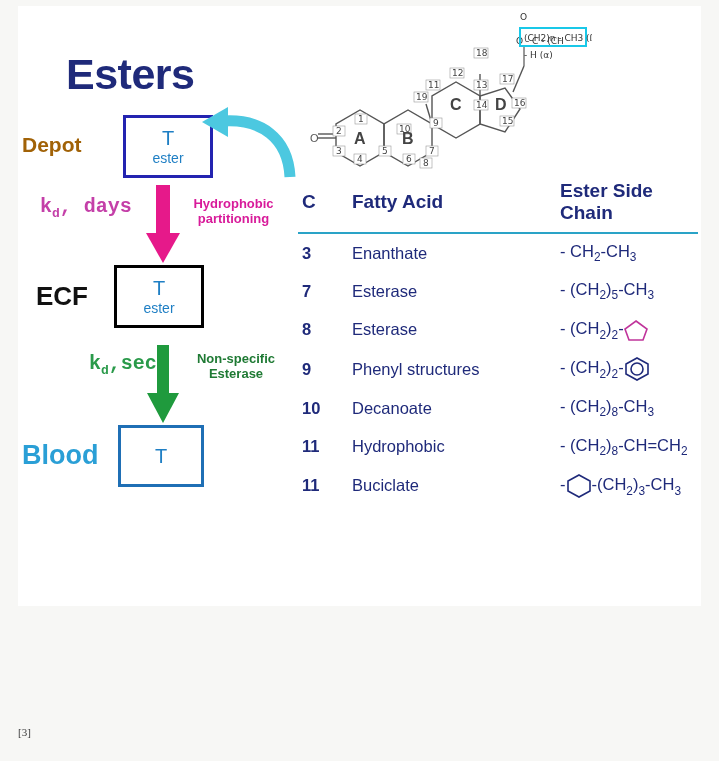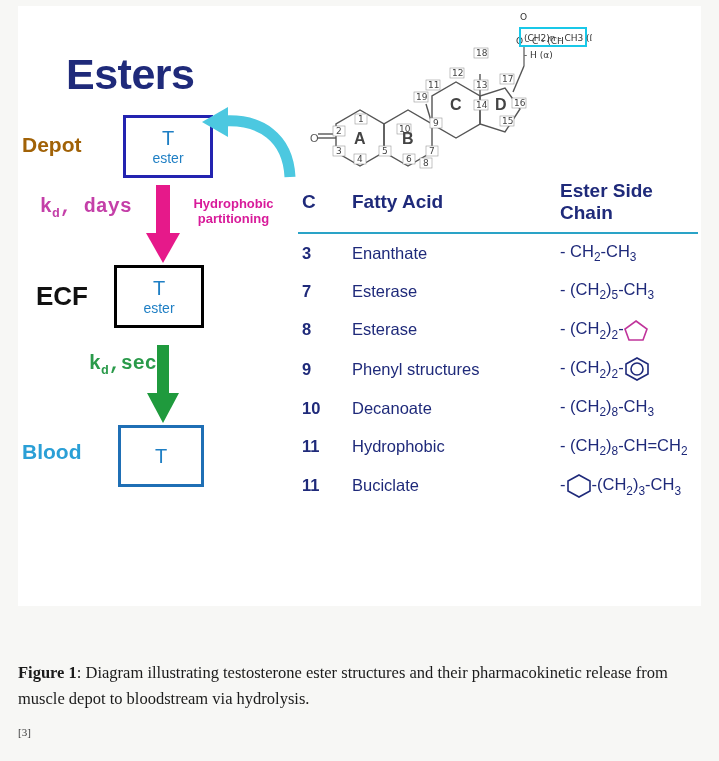--- a/index.html
+++ b/index.html
@@ -22,21 +22,21 @@
 
   .esters-title{
     position:absolute;left:48px;top:5px;
     font-size:43px;font-weight:bold;color:#1f2a7a;
     letter-spacing:-0.5px;
   }
 
   .lbl{position:absolute;font-weight:bold;}
   .lbl-depot{left:4px;top:88px;font-size:21px;color:#a16207;}
   .lbl-ecf{left:18px;top:236px;font-size:26px;color:#111;}
-  .lbl-blood{left:4px;top:395px;font-size:21px;color:#2a9fd6;}
+  .lbl-blood{left:4px;top:395px;font-size:27px;color:#2a9fd6;}
 
   .box{
     position:absolute;background:#fff;
     display:flex;flex-direction:column;align-items:center;justify-content:center;
     line-height:1.0;
   }
   .box .t{font-size:20px;color:#1f7fc4;}
   .box .e{font-size:14px;color:#1f7fc4;margin-top:3px;}
 
   .box-depot{left:105px;top:70px;width:84px;height:57px;border:3px solid #2323b0;}
@@ -145,20 +145,24 @@
         <span class="e">ester</span>
       </div>
 
       <svg class="arrow-grn" viewBox="0 0 34 78">
         <rect x="11" y="0" width="12" height="52" fill="#1f9a3d"></rect>
         <polygon points="1,48 33,48 17,78" fill="#1f9a3d"></polygon>
       </svg>
 
       <div class="kd kd-sec">
         k<sub>d</sub>,sec
+      </div>
+      <div class="sidetext nonspec">
+        <span>Non-specific</span><br>
+        <span>Esterase</span>
       </div>
 
       <div class="lbl lbl-blood">Blood</div>
       <div class="box box-blood">
         <span class="t">T</span>
       </div>
     </div>
 
     <div class="right-panel">
 
@@ -289,17 +293,14 @@
               <td class="fa-col">Buciclate</td>
               <td>-<svg width="26" height="24" viewBox="0 0 26 24" style="vertical-align:middle">
                   <polygon points="13,1 24,7 24,17 13,23 2,17 2,7" fill="none" stroke="#1f2a7a" stroke-width="1.6"></polygon>
                 </svg>-(CH<sub>2</sub>)<sub>3</sub>-CH<sub>3</sub></td>
             </tr>
           </tbody>
       </table>
     </div>
   </div>
 
-  <div class="caption">
-    <b>Figure 1</b><span>: Diagram illustrating testosterone ester structures and their pharmacokinetic release from muscle depot to bloodstream via hydrolysis.</span>
-  </div>
   <div class="cite">[3]</div>
 </div>
 
 </body></html>

